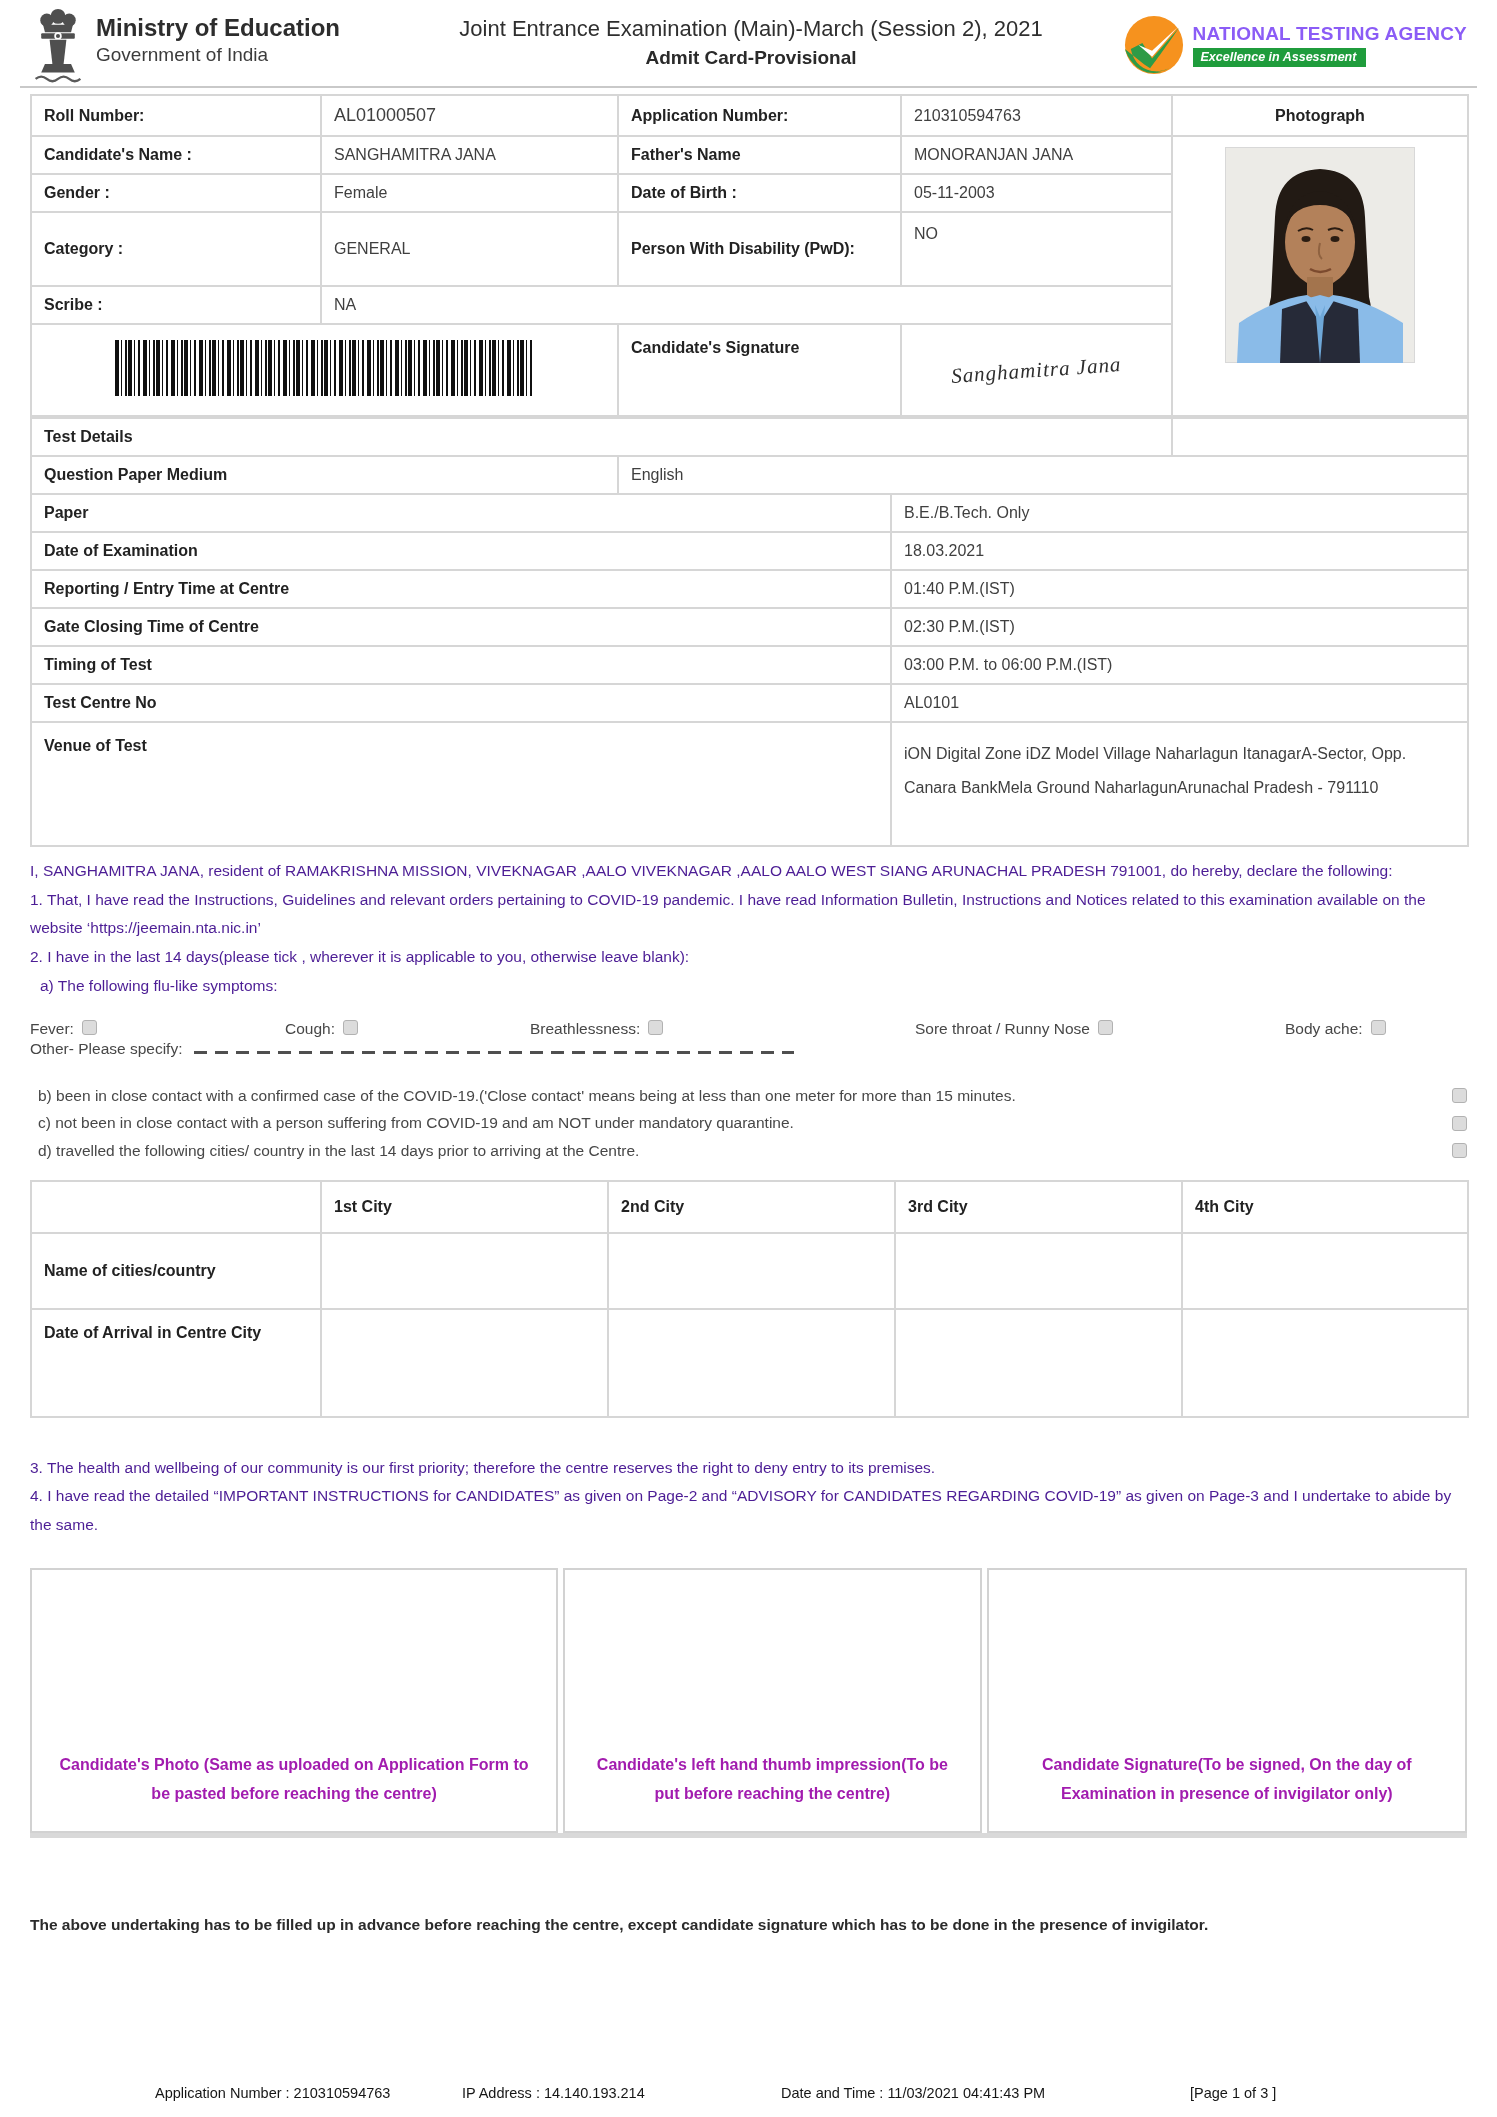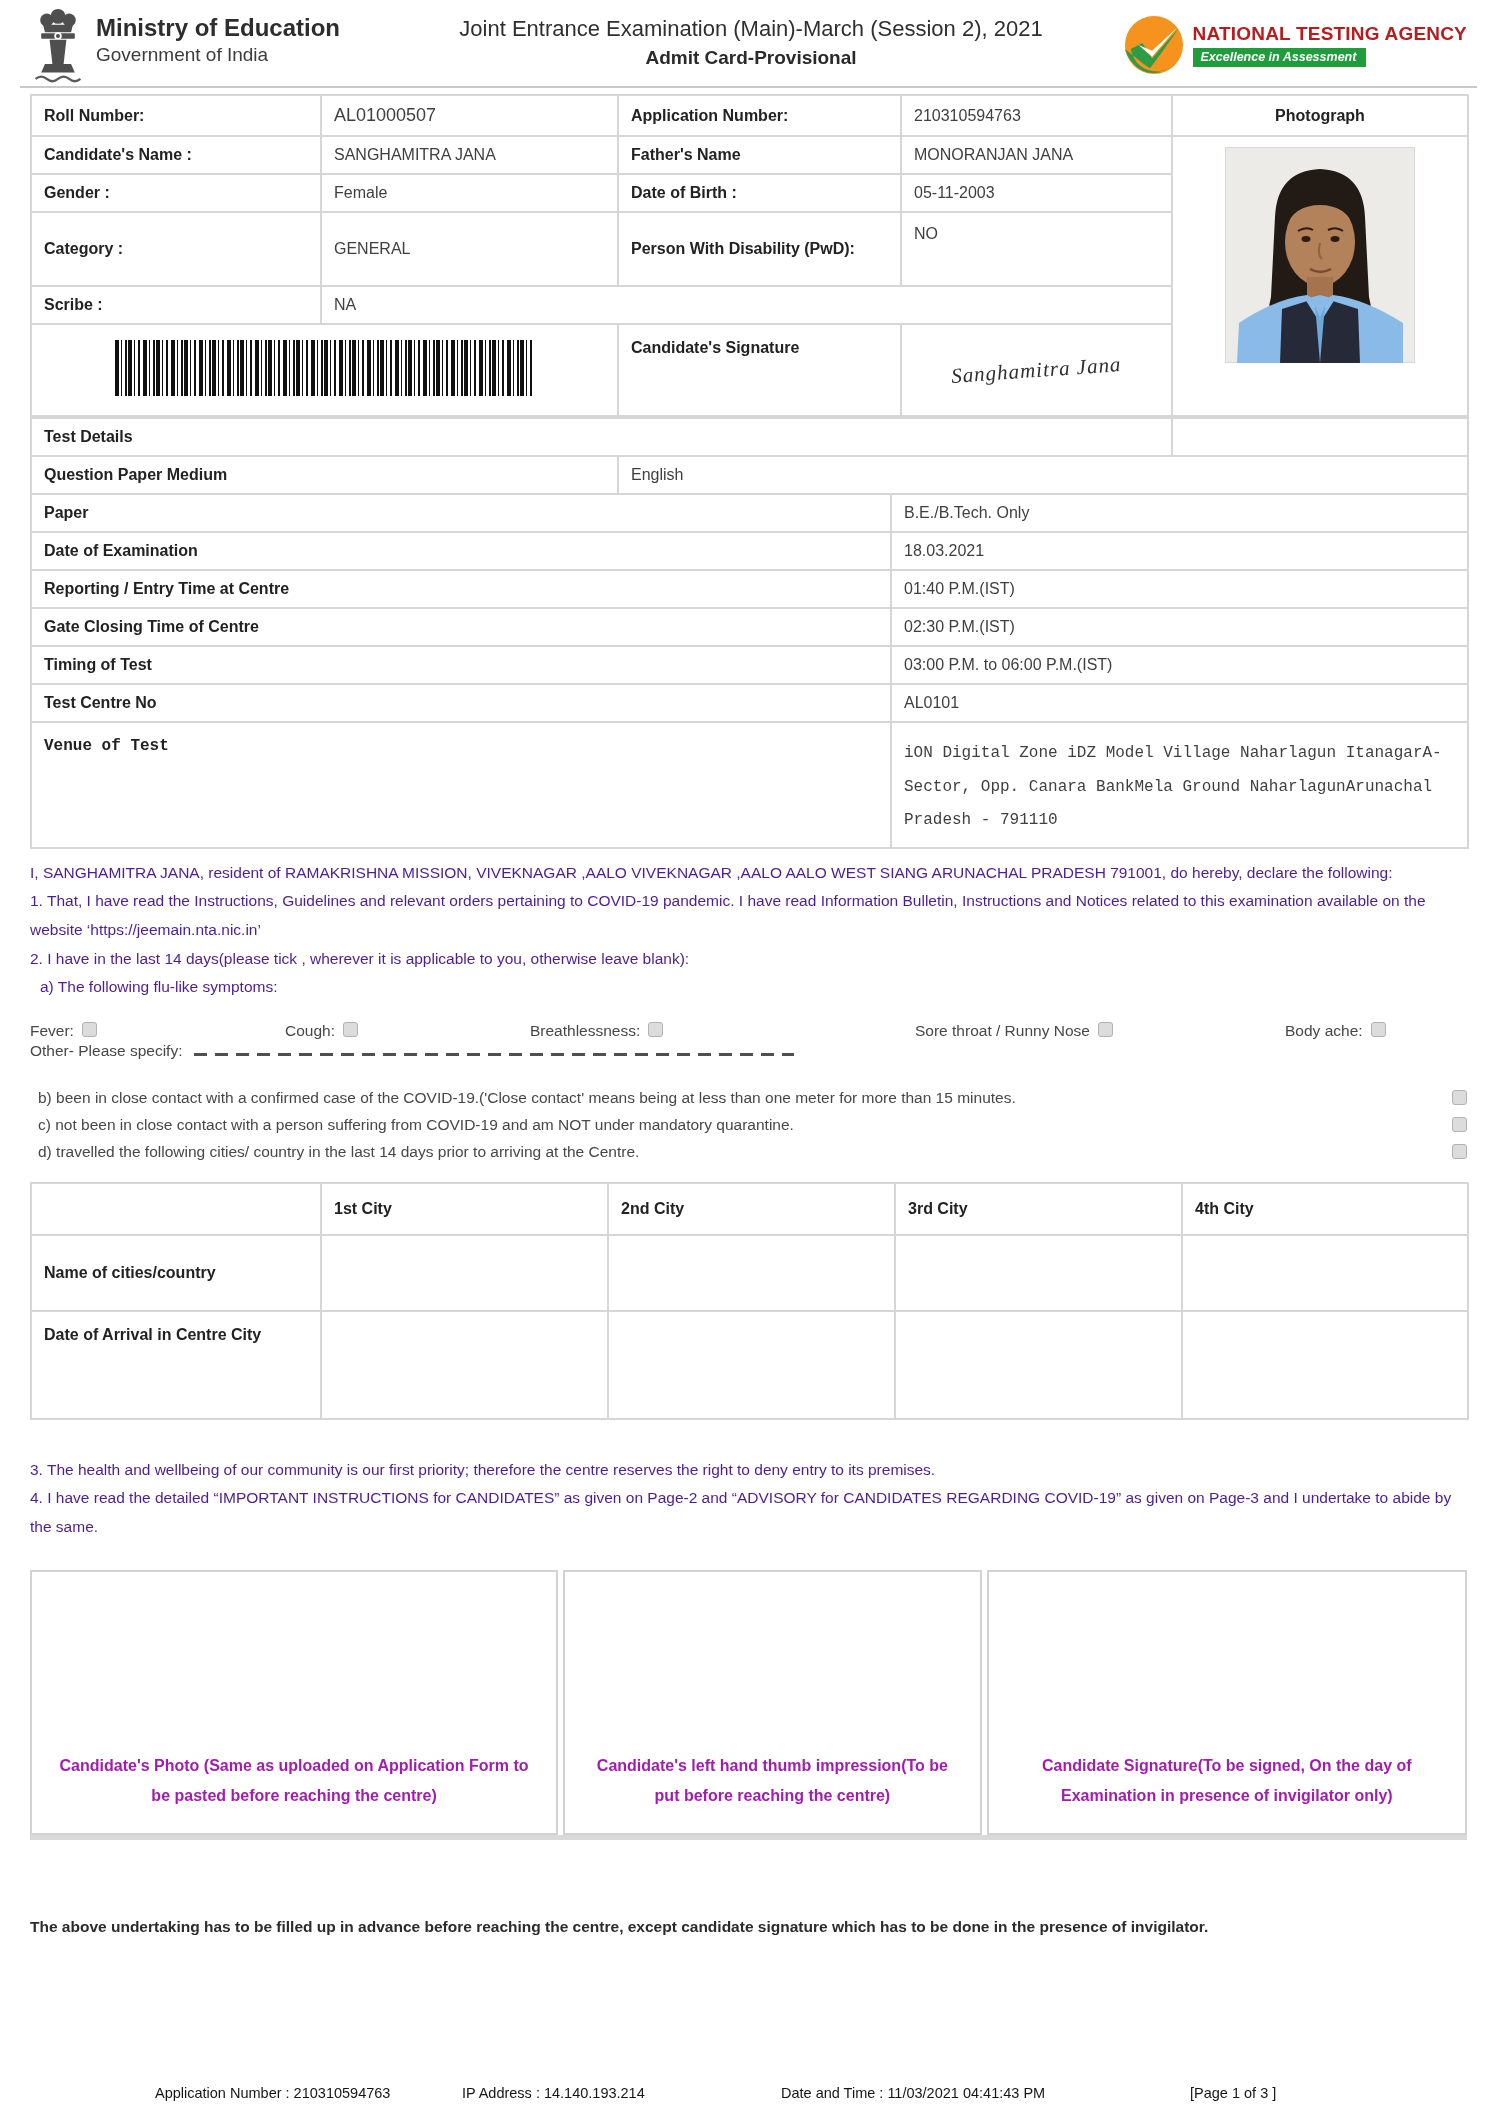--- a/index.html
+++ b/index.html
@@ -11,21 +11,21 @@
   .hdr { display:flex; align-items:flex-start; padding:8px 30px 0 30px; height:86px; }
   .hdr-left { display:flex; align-items:flex-start; width:390px; }
   .emblem { width:56px; margin-right:10px; flex:0 0 auto; }
   .ministry-name { font-size:24px; font-weight:bold; color:#2d2d2d; padding-top:6px; }
   .govt { font-size:19px; color:#3c3c3c; margin-top:2px; }
   .hdr-center { flex:1; text-align:center; padding-top:8px; }
   .exam-title { font-size:22px; color:#2f2f2f; }
   .card-type { font-size:19px; font-weight:bold; color:#2a2a2a; margin-top:5px; }
   .hdr-right { width:385px; display:flex; align-items:center; justify-content:flex-end; padding-top:6px; }
   .nta-disc { width:62px; height:62px; flex:0 0 auto; margin-right:8px; }
-  .nta-name { font-size:19px; font-weight:bold; color:#b91c1c; letter-spacing:.2px; white-space:nowrap; }
+  .nta-name { font-size:19px; font-weight:bold; color:#8b5cf6; letter-spacing:.2px; white-space:nowrap; }
   .nta-tagline { display:inline-block; background:#1f9c3c; color:#fff; font-style:italic; font-weight:bold; font-size:12.5px; padding:2px 10px 3px 8px; margin-top:3px; }
   .rule { height:2px; background:#c9c9c9; margin:0 20px; }
 
   
   .content { padding:0 30px; }
   table.tbl { width:1437px; border-collapse:collapse; table-layout:fixed; }
   table.tbl td, table.tbl th { border:2px solid #d6d6d6; padding:9px 12px; vertical-align:middle; text-align:left; font-size:16px; }
   th.lbl, td.lbl { font-weight:bold; color:#222; }
   td.val { color:#3f3f3f; font-weight:normal; }
   .photo-h { text-align:center !important; font-weight:bold; color:#222; }
@@ -228,21 +228,21 @@
         <td class="val" colspan="2">02:30 P.M.(IST)</td>
       </tr>
       <tr>
         <td class="lbl" colspan="2">Timing of Test</td>
         <td class="val" colspan="2">03:00 P.M. to 06:00 P.M.(IST)</td>
       </tr>
       <tr>
         <td class="lbl" colspan="2">Test Centre No</td>
         <td class="val" colspan="2">AL0101</td>
       </tr>
-      <tr style="height:100px;font-family:Liberation Mono, monospace;">
+      <tr style="height:124px;">
         <td class="lbl" colspan="2" style="vertical-align:top; padding-top:14px;">Venue of Test</td>
         <td class="val" colspan="2" style="vertical-align:top; padding-top:14px; line-height:2.1;">iON Digital Zone iDZ Model Village Naharlagun ItanagarA-Sector, Opp. Canara BankMela Ground NaharlagunArunachal Pradesh - 791110</td>
       </tr>
     </tbody>
       </table>
 
     <div class="decl-text">
       <p class="para">I, SANGHAMITRA JANA, resident of RAMAKRISHNA MISSION, VIVEKNAGAR ,AALO VIVEKNAGAR ,AALO AALO WEST SIANG ARUNACHAL PRADESH 791001, do hereby, declare the following:</p>
       <p class="para">1. That, I have read the Instructions, Guidelines and relevant orders pertaining to COVID-19 pandemic. I have read Information Bulletin, Instructions and Notices related to this examination available on the website ‘https://jeemain.nta.nic.in’</p>
       <p class="para">2. I have in the last 14 days(please tick , wherever it is applicable to you, otherwise leave blank):</p>

